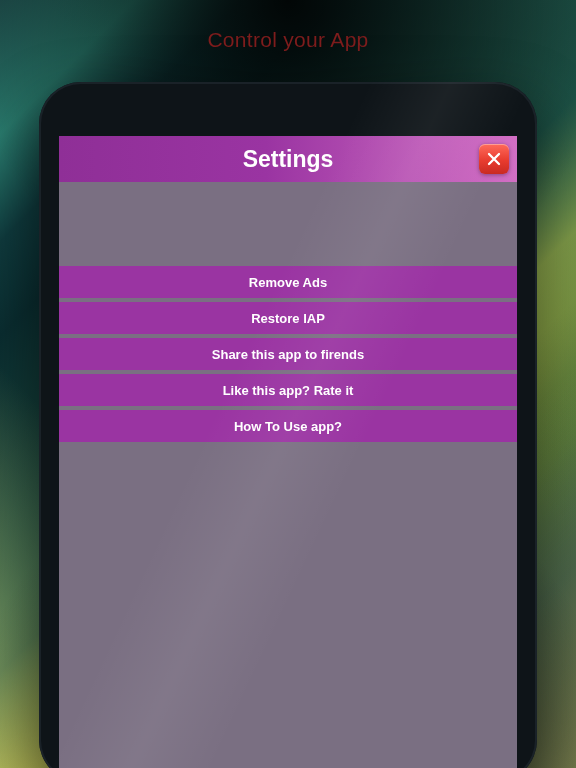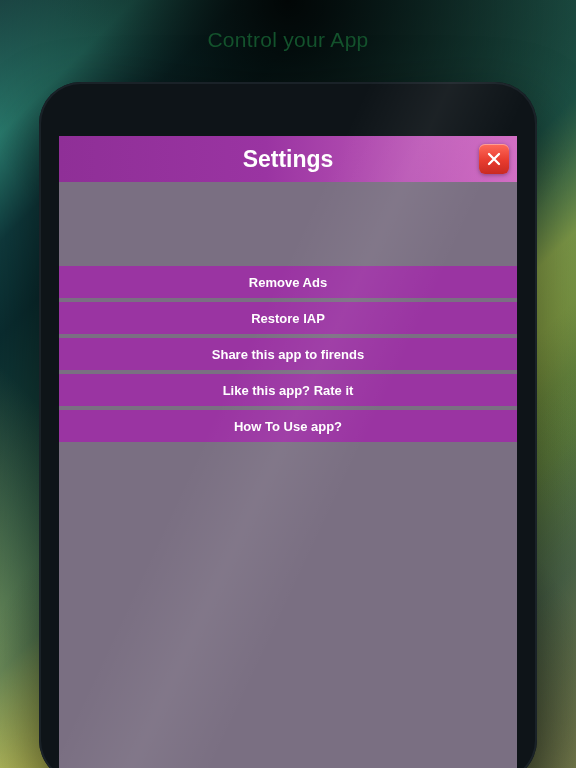--- a/index.html
+++ b/index.html
@@ -21,21 +21,21 @@
     }
     .bg::after{
       content:""; position:absolute; inset:0;
       background:
         radial-gradient(circle at 50% 0%, rgba(0,0,0,.9) 0%, rgba(0,0,0,0) 40%),
         radial-gradient(circle at 50% 100%, rgba(0,0,0,.85) 0%, rgba(0,0,0,0) 40%);
     }
 
     .tagline {
       position: absolute; top: 28px; left: 0; right: 0;
-      text-align: center; color: #14532d; font-weight: 300; font-size: 21px; letter-spacing: .3px;
+      text-align: center; color: #7f1d1d; font-weight: 300; font-size: 21px; letter-spacing: .3px;
     }
 
     
     .device {
       position: absolute; left: 50%; top: 82px; transform: translateX(-50%);
       width: 498px; height: 700px; 
       background: #0e1418; border-radius: 42px;
       box-shadow: 0 25px 60px rgba(0,0,0,.55), inset 0 0 0 2px #1a2228;
       padding: 54px 20px 0 20px;
     }

